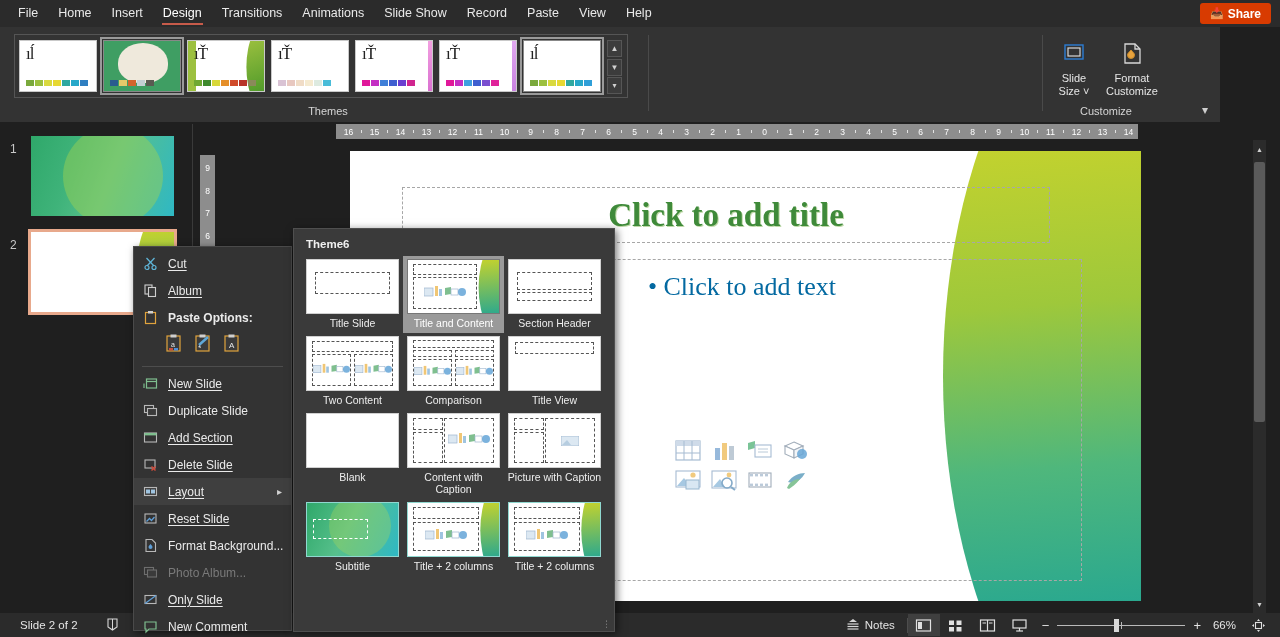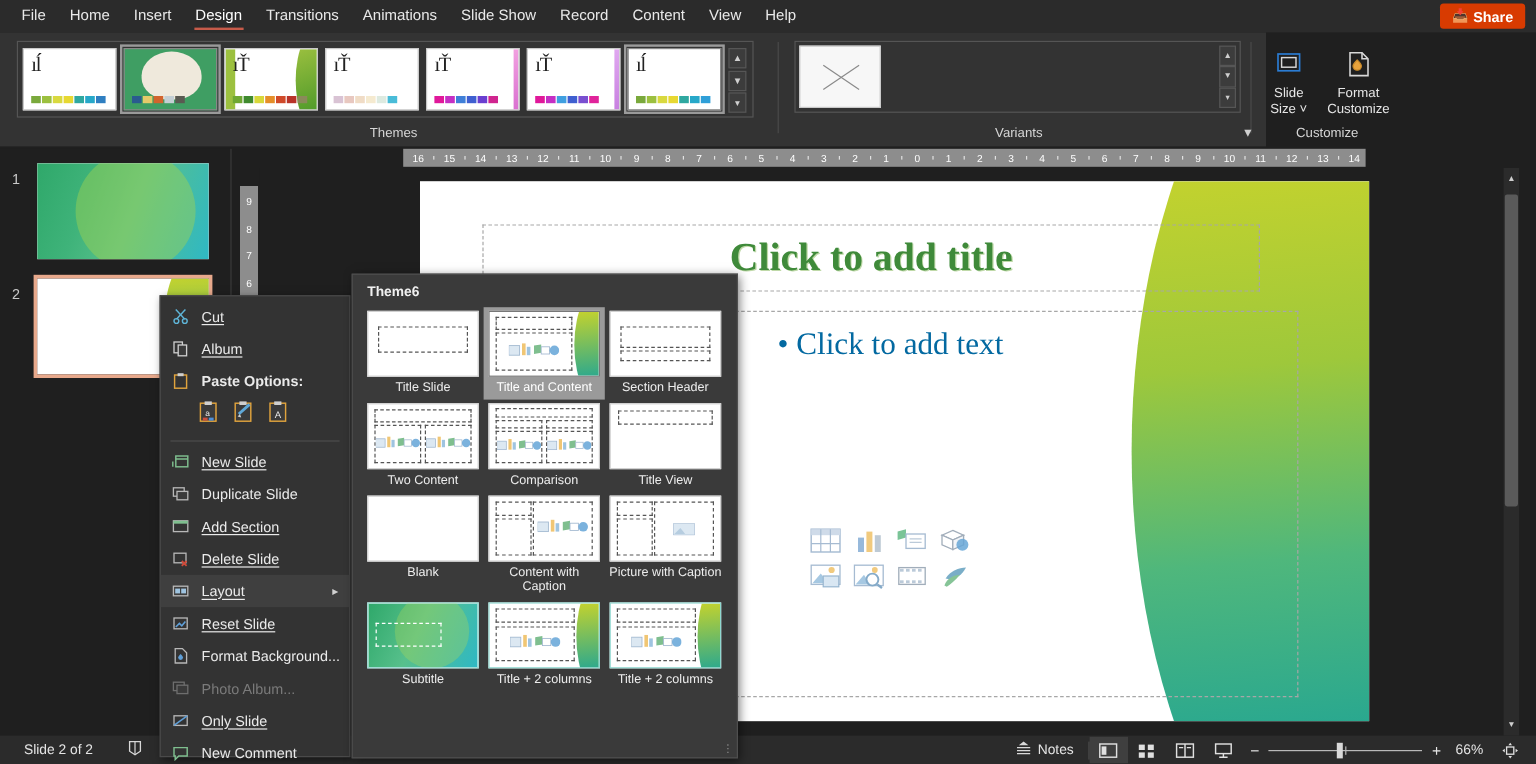--- a/index.html
+++ b/index.html
@@ -28,21 +28,21 @@
   .share-btn {
     position: absolute; right: 9px; top: 3px; height: 21px;
     background: #d83b01; color: #fff; font-size: 12px; font-weight: bold;
     border-radius: 3px; display: flex; align-items: center; gap: 4px;
     padding: 0 10px;
   }
   .share-ico { font-size: 11px; }
 
   
   .ribbon {
-    position: absolute; top: 27px; left: 0; width: 1055px; height: 95px;
+    position: absolute; top: 27px; left: 0; width: 1220px; height: 95px;
     background: #333333;
   }
   .rgroup { position: absolute; top: 3px; height: 89px; }
   .rgroup-label {
     position: absolute; bottom: 2px; left: 0; width: 100%;
     text-align: center; font-size: 11px; color: #d6d6d6;
   }
   .rgroup-sep {
     position: absolute; top: 8px; width: 1px; height: 76px; background: #4a4a4a;
   }
@@ -277,21 +277,21 @@
 
   <div class="menubar">
     <div class="menu-item">File</div>
     <div class="menu-item">Home</div>
     <div class="menu-item">Insert</div>
     <div class="menu-item active">Design</div>
     <div class="menu-item">Transitions</div>
     <div class="menu-item">Animations</div>
     <div class="menu-item">Slide Show</div>
     <div class="menu-item">Record</div>
-    <div class="menu-item">Content</div>
+    <div class="menu-item">Paste</div>
     <div class="menu-item">View</div>
     <div class="menu-item">Help</div>
     <div class="share-btn">
       <span class="share-ico">📥</span>
       <span>Share</span>
     </div>
   </div>
 
   <div class="ribbon">
 
@@ -384,31 +384,20 @@
           <span>▲</span>
           <span>▼</span>
           <span>▾</span>
         </div>
       </div>
       <div class="rgroup-label">Themes</div>
     </div>
 
     <div class="rgroup-sep" style="left:648px;"></div>
 
-    <div class="rgroup" id="variants-group">
-      <div class="variants-box">
-        <div class="variant-thumb"></div>
-        <div class="var-scroll">
-          <span>▲</span>
-          <span>▼</span>
-          <span>▾</span>
-        </div>
-      </div>
-      <div class="rgroup-label">Variants</div>
-    </div>
 
     <div class="rgroup-sep" style="left:1042px;"></div>
 
     <div class="rgroup" id="customize-group">
       <div class="cust-btn" style="left:2px;">
         <div class="cust-ico">
           <svg width="28" height="26" viewBox="0 0 28 26">
             <rect x="5" y="4" width="18" height="14" fill="none" stroke="#2b7cd3" stroke-width="1.4"></rect>
             <rect x="8" y="7" width="12" height="8" fill="none" stroke="#d8d8d8" stroke-width="1.2"></rect>
           </svg>

